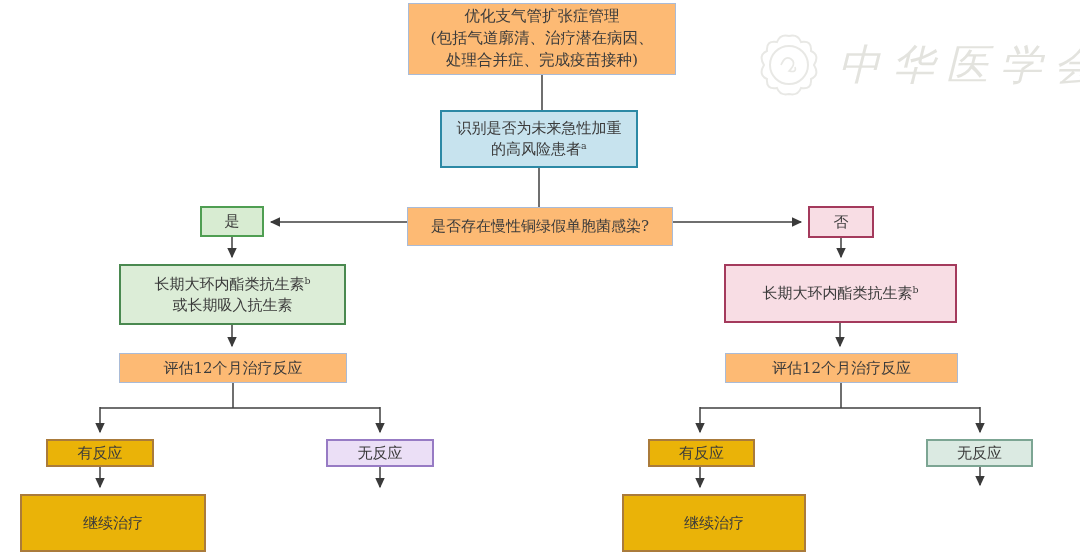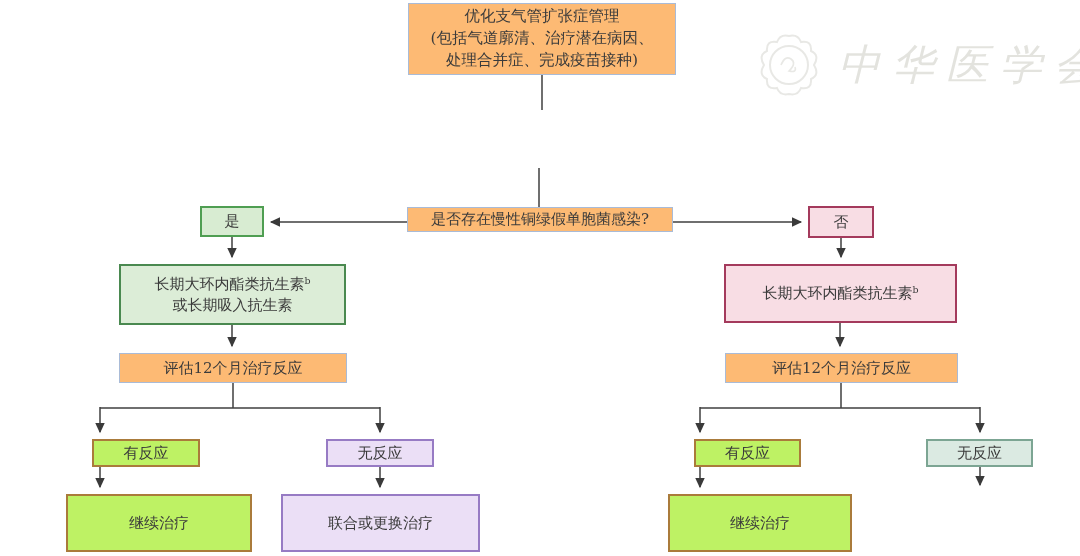--- a/index.html
+++ b/index.html
@@ -34,27 +34,27 @@
     white-space: pre-line;
     font-size: 15px;
     line-height: 1.4;
     color: #3b3b3b;
   }
   .light  { background: #fdba74; border: 1.5px solid #a9bbd7; }
   .cyan   { background: #c7e3ee; border: 2px solid #2c89a5; }
   .green-sm { background: #d8ecd2; border: 2px solid #4f9e52; }
   .green  { background: #dcedd7; border: 2px solid #4a8950; }
   .pink   { background: #f8dde4; border: 2px solid #a43a5c; }
-  .orange { background: #bef264; border: 2px solid #aa7b3b; margin-left: 46px; }
+  .orange { background: #eab308; border: 2px solid #aa7b3b; }
   .purple { background: #ebdff6; border: 2px solid #977bc4; }
   .teal   { background: #dbeae2; border: 2px solid #7ca593; }
 
   #n-optimize        { left: 408px; top: 3px;   width: 268px; height: 72px; font-size: 15.5px; }
   #n-risk            { left: 440px; top: 110px; width: 198px; height: 58px; }
-  #n-decision        { left: 407px; top: 207px; width: 266px; height: 25px; }
+  #n-decision        { left: 407px; top: 207px; width: 266px; height: 39px; }
   #n-yes             { left: 200px; top: 206px; width: 64px;  height: 31px; }
   #n-no              { left: 808px; top: 206px; width: 66px;  height: 32px; }
   #n-left-treat      { left: 119px; top: 264px; width: 227px; height: 61px; }
   #n-right-treat     { left: 724px; top: 264px; width: 233px; height: 59px; }
   #n-left-eval       { left: 119px; top: 353px; width: 228px; height: 30px; }
   #n-right-eval      { left: 725px; top: 353px; width: 233px; height: 30px; }
   #n-left-resp-yes   { left: 46px;  top: 439px; width: 108px; height: 28px; }
   #n-left-resp-no    { left: 326px; top: 439px; width: 108px; height: 28px; }
   #n-left-continue   { left: 20px;  top: 494px; width: 186px; height: 58px; }
   #n-left-combo      { left: 281px; top: 494px; width: 199px; height: 58px; }
@@ -134,29 +134,30 @@
         <circle cx="29" cy="32" r="19"></circle>
         <path d="M21 32 q4 -10 10 -6 q6 4 -2 12 q8 2 6 -4" stroke-width="1.6"></path>
       </g>
     </svg>
     <div class="wm-text">中华医学会</div>
   </div>
 
   <div class="node light" id="n-optimize">优化支气管扩张症管理
 (包括气道廓清、治疗潜在病因、
 处理合并症、完成疫苗接种)</div>
+  <div class="node cyan" id="n-risk">识别是否为未来急性加重
+的高风险患者ᵃ</div>
   <div class="node light" id="n-decision">是否存在慢性铜绿假单胞菌感染?</div>
   <div class="node green-sm" id="n-yes">是</div>
   <div class="node pink" id="n-no">否</div>
   <div class="node green" id="n-left-treat">长期大环内酯类抗生素ᵇ
 或长期吸入抗生素</div>
   <div class="node pink" id="n-right-treat">长期大环内酯类抗生素ᵇ</div>
   <div class="node light" id="n-left-eval">评估12个月治疗反应</div>
   <div class="node light" id="n-right-eval">评估12个月治疗反应</div>
   <div class="node orange" id="n-left-resp-yes">有反应</div>
   <div class="node purple" id="n-left-resp-no">无反应</div>
   <div class="node orange" id="n-left-continue">继续治疗</div>
-  <div class="node purple" id="n-left-combo">联合或更换治疗</div>
   <div class="node orange" id="n-right-resp-yes">有反应</div>
   <div class="node teal" id="n-right-resp-no">无反应</div>
   <div class="node orange" id="n-right-continue">继续治疗</div>
 
 </div>
 
 </body></html>

